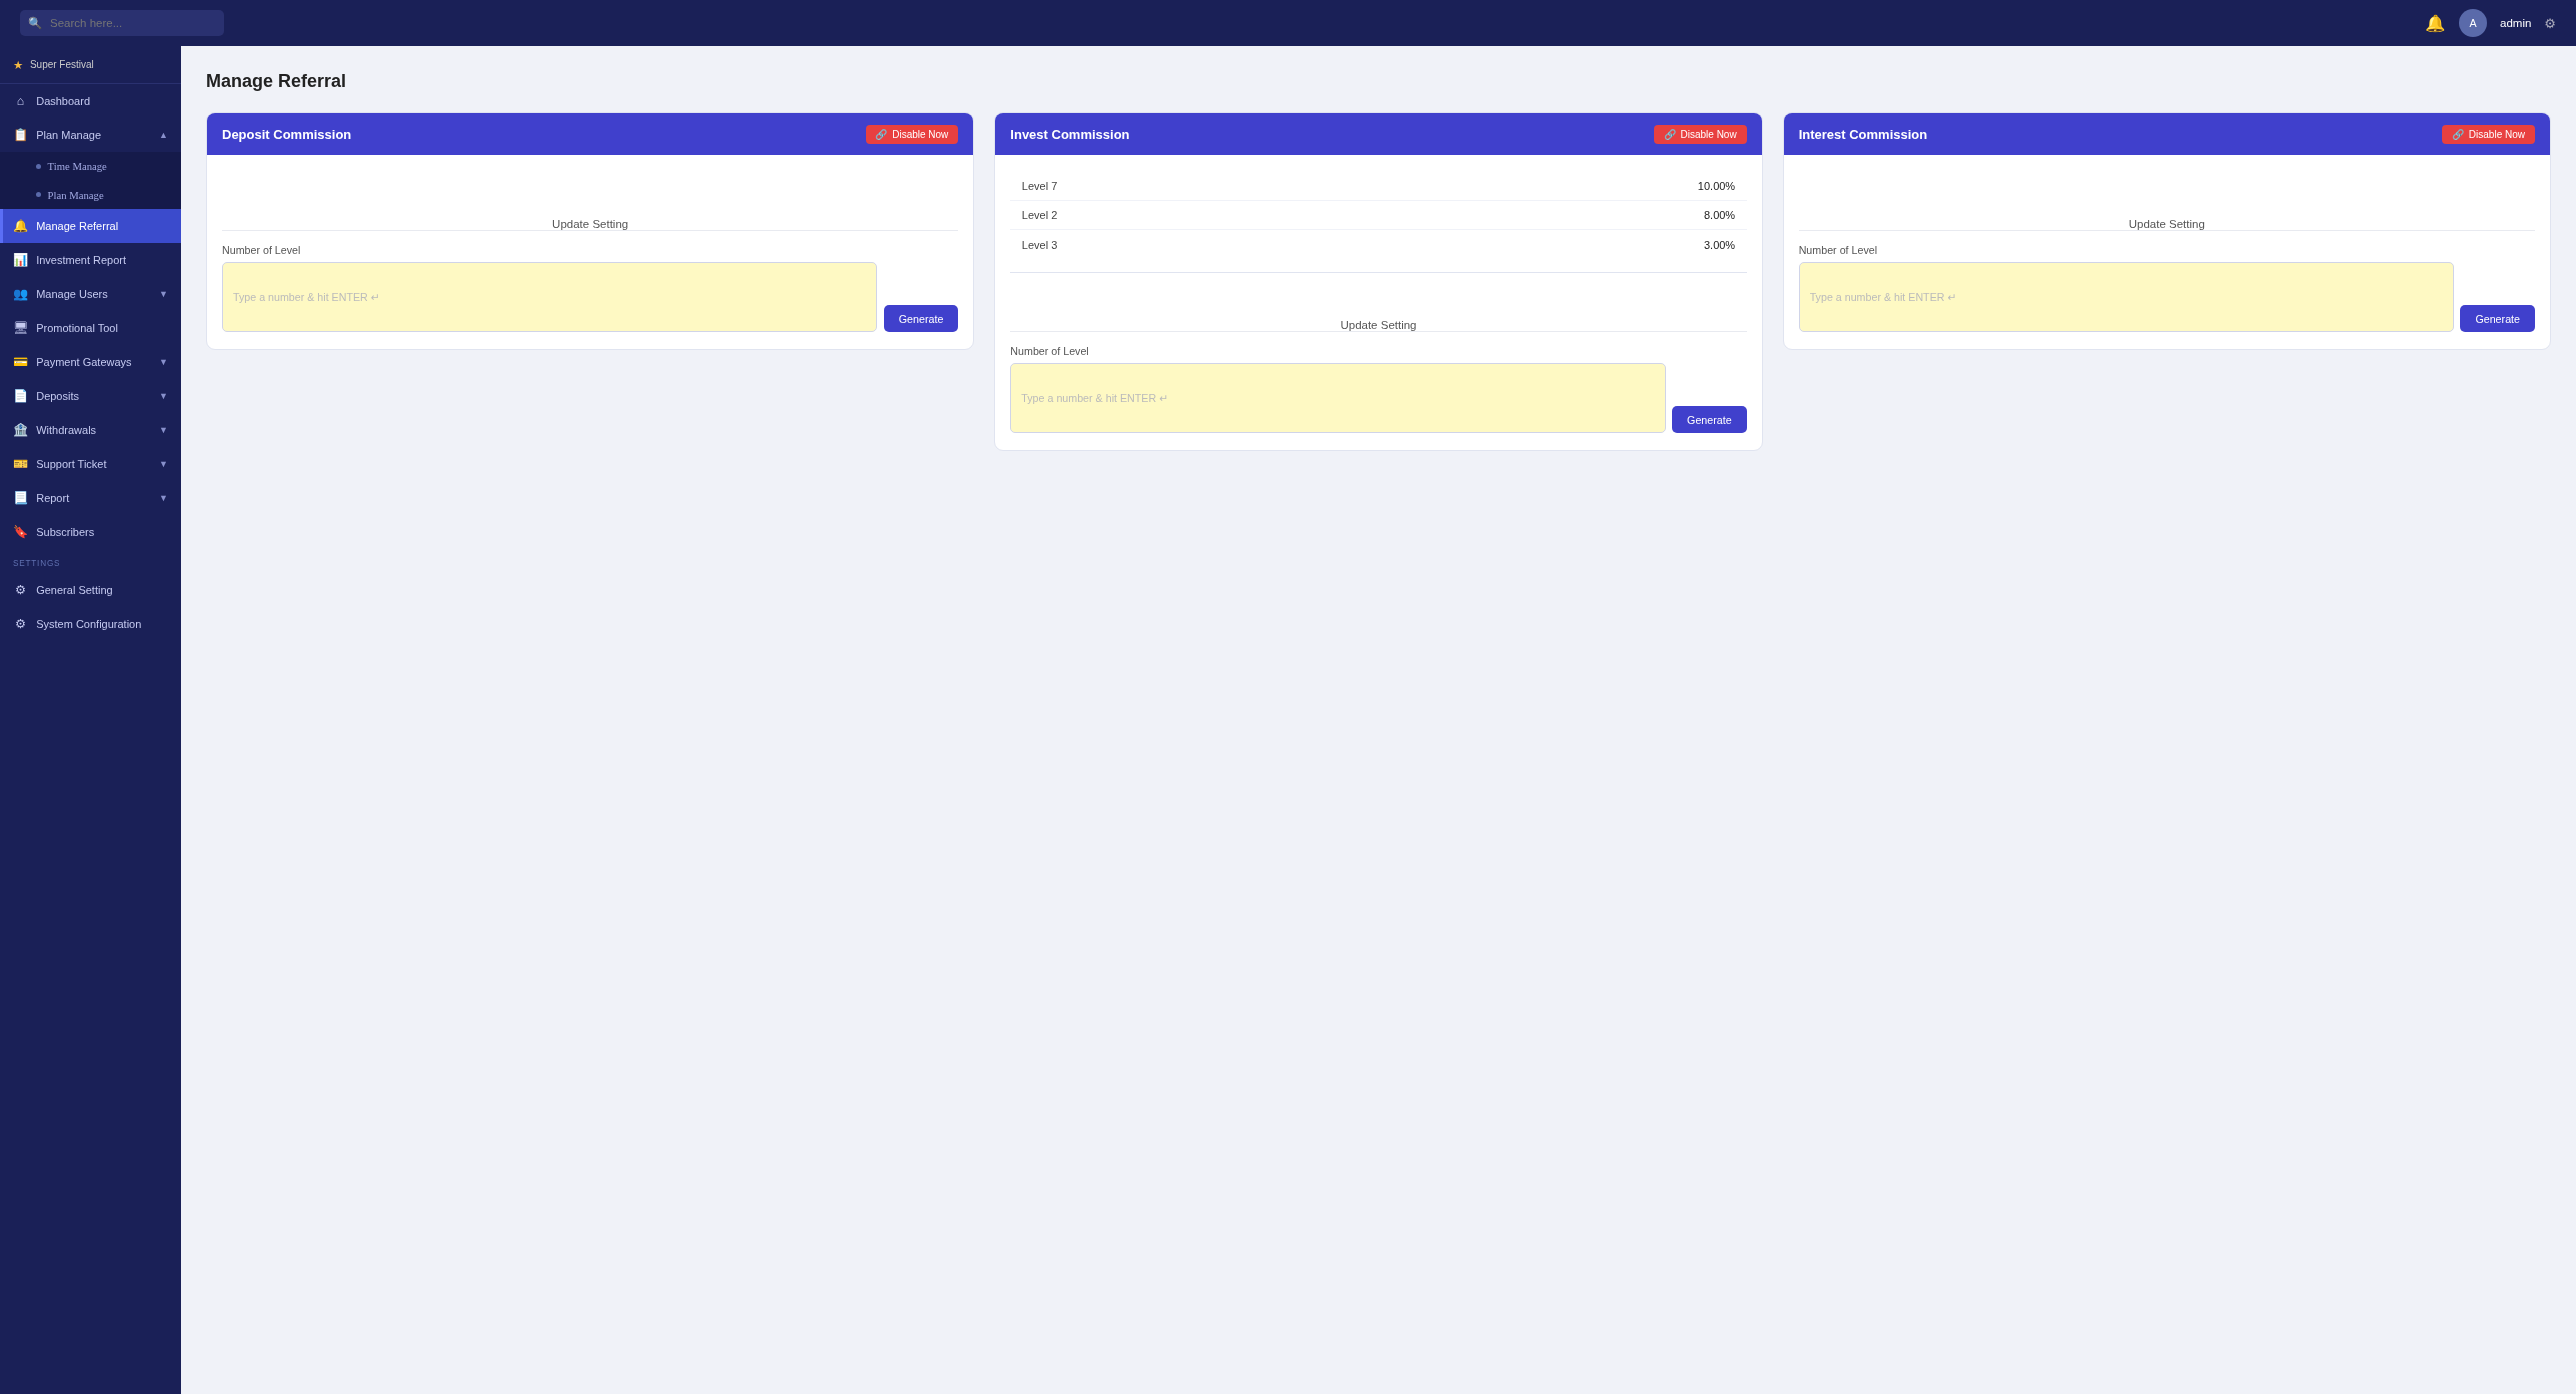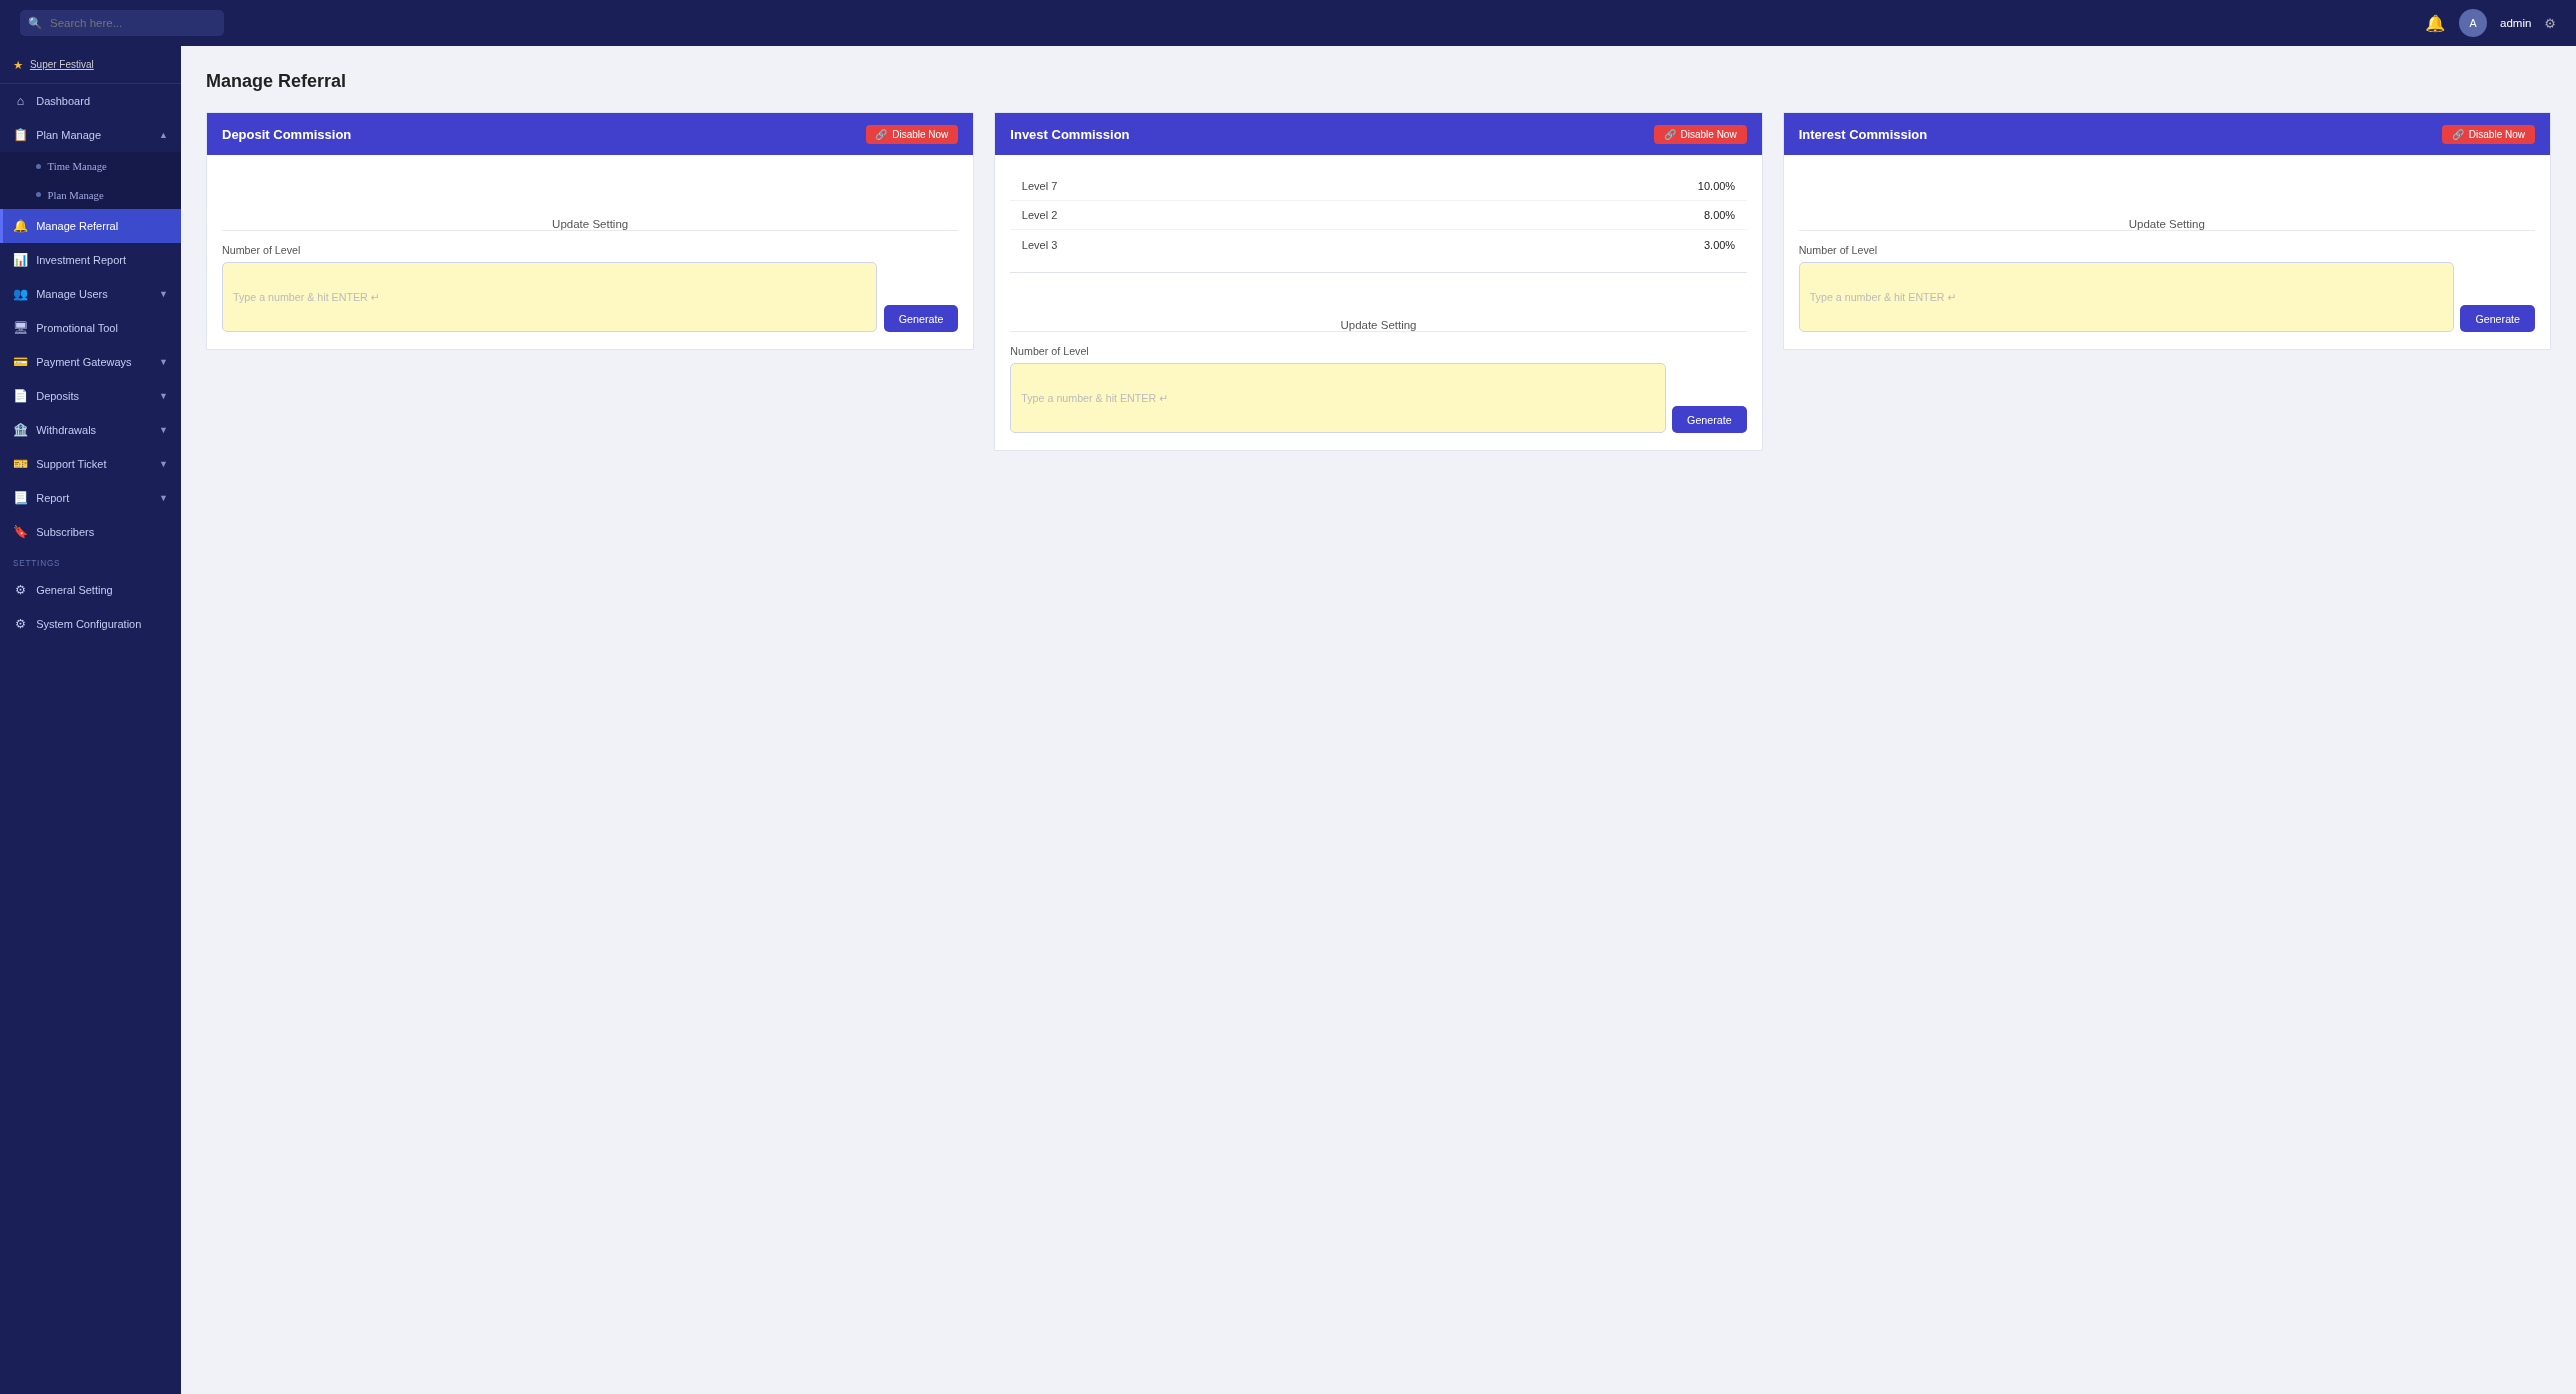--- a/index.html
+++ b/index.html
@@ -62,21 +62,21 @@
     .sidebar-logo {
       padding: 11.5px 13px;
       color: #fff;
       font-size: 10px;
       border-bottom: 0.8px solid #2a3170;
       display: flex;
       align-items: center;
       gap: 6.6px;
     }
     .sidebar-logo .logo-icon { color: #f4b942; font-size: 11.5px; }
-    .sidebar-logo .logo-text { font-size: 10px; color: #ccc; text-decoration: underline; }
+    .sidebar-logo .logo-text { font-size: 10px; color: #ccc; }
 
     .sidebar-item {
       display: flex;
       align-items: center;
       padding: 10px 13px;
       color: #c5caf0;
       font-size: 11px;
       cursor: pointer;
       gap: 8.2px;
       transition: background 0.15s;
@@ -138,21 +138,21 @@
     
     .cards-grid {
       display: grid;
       grid-template-columns: repeat(3, 1fr);
       gap: 20px;
       align-items: start;
     }
 
     .commission-card {
       background: #fff;
-      border-radius: 1px;
+      border-radius: 9px;
       overflow: hidden;
       border: 0.8px solid #e0e4f0;
     }
 
     .card-header {
       background: #4040cc;
       padding: 11.5px 15px;
       display: flex;
       align-items: center;
       justify-content: space-between;

